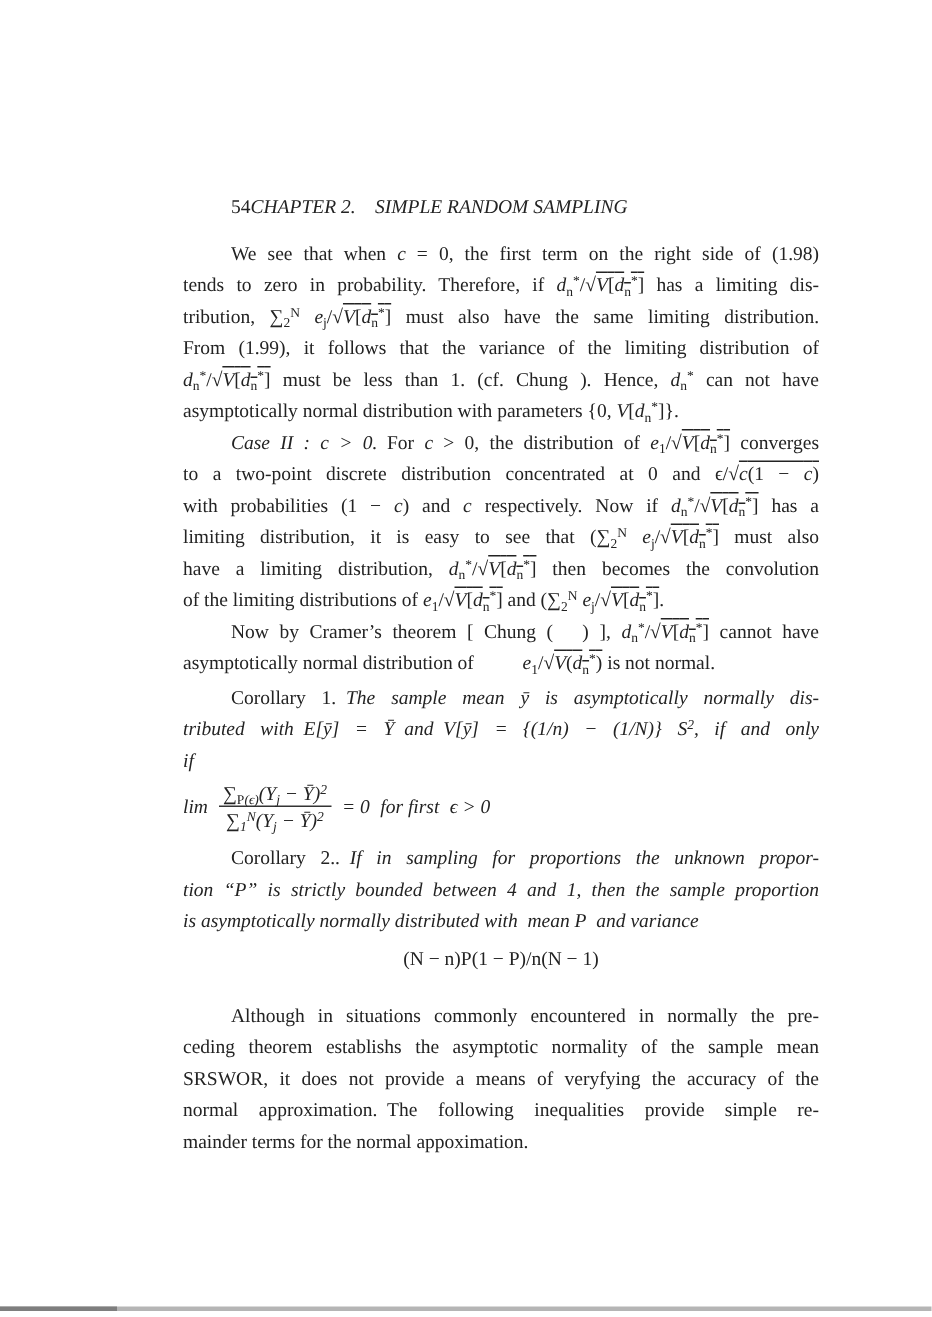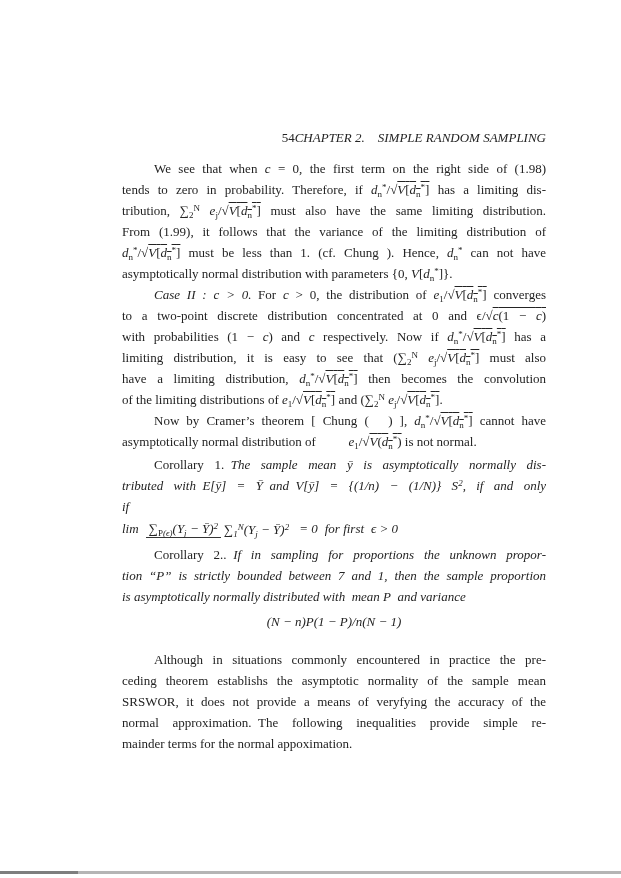--- a/index.html
+++ b/index.html
@@ -2,38 +2,38 @@
 <html><head>
 <meta charset="utf-8">
 <style>
   html,body{margin:0;padding:0}
   body{
     width:621px;height:878px;position:relative;overflow:hidden;
     background:#ffffff;color:#232323;
     font-family:"Liberation Serif","DejaVu Serif",serif;
   }
   .page-content{position:absolute;left:122px;top:130px;width:424px;font-size:13px}
-  .hdr{display:flex;justify-content:flex-end;align-items:baseline;margin-bottom:12px}
+  .hdr{display:flex;justify-content:flex-start;align-items:baseline;margin-bottom:12px}
   .hdr .pn{padding-left:32px}
   .hdr .ct{font-style:italic}
   .line{line-height:21px;text-align:justify}
   .jl{text-align-last:justify}
   .ind{text-indent:32px}
   .it{font-style:italic}
   b{font-style:normal;font-weight:normal}
   sub,sup{font-size:9px;line-height:0}
   sup{vertical-align:4px}
   sub{vertical-align:-3px}
   .ov{text-decoration:overline}
   .block-gap{margin-top:2px}
   .fwrap1{margin:3px 0 6px 0;display:flex;justify-content:flex-start;align-items:center;gap:7px;font-style:italic}
-  .frac{display:inline-flex;flex-direction:row;align-items:center;line-height:17px}
+  .frac{display:inline-flex;flex-direction:column;align-items:center;line-height:17px}
   .frac .num{border-bottom:1px solid #333;padding:0 3px}
   .frac .den{padding:0 3px}
-  .fwrap2{margin:4px 0 14px 0;text-align:center;font-style:italic;line-height:21px}
+  .fwrap2{margin:4px 0 14px 0;text-align:center;line-height:21px}
   .para4-gap{margin-top:17px}
   .scrollbar{position:absolute;left:0;bottom:4px;width:621px;height:3px;background:#b5b5b5}
   .scrollbar .thumb{position:absolute;left:0;top:0;width:78px;height:3px;background:#7e7e7e}
 </style>
 </head>
 <body>
 
 <div class="page-content">
 
   <div class="hdr">
@@ -75,27 +75,27 @@
         <span class="den">∑<sub>1</sub><sup>N</sup>(Y<sub>j</sub> − Ȳ)<sup>2</sup></span>
       </span>
       <span>= 0</span>
       <span>for first</span>
       <span>ϵ &gt; 0</span>
     </div>
   </div>
 
   <div>
     <div class="line jl ind it"><b>Corollary 2..</b> If in sampling for proportions the unknown propor-</div>
-    <div class="line jl it">tion “P” is strictly bounded between 7 and 1, then the sample proportion</div>
+    <div class="line jl it">tion “P” is strictly bounded between 4 and 1, then the sample proportion</div>
     <div class="line it">is asymptotically normally distributed with mean P and variance</div>
     <div class="fwrap2">(N − n)P(1 − P)/n(N − 1)</div>
   </div>
 
   <div class="para4-gap">
-    <div class="line jl ind">Although in situations commonly encountered in practice the pre-</div>
+    <div class="line jl ind">Although in situations commonly encountered in normally the pre-</div>
     <div class="line jl">ceding theorem establishs the asymptotic normality of the sample mean</div>
     <div class="line jl">SRSWOR, it does not provide a means of veryfying the accuracy of the</div>
     <div class="line jl">normal approximation. The following inequalities provide simple re-</div>
     <div class="line">mainder terms for the normal appoximation.</div>
   </div>
 
 </div>
 
 <div class="scrollbar">
   <div class="thumb"></div>

